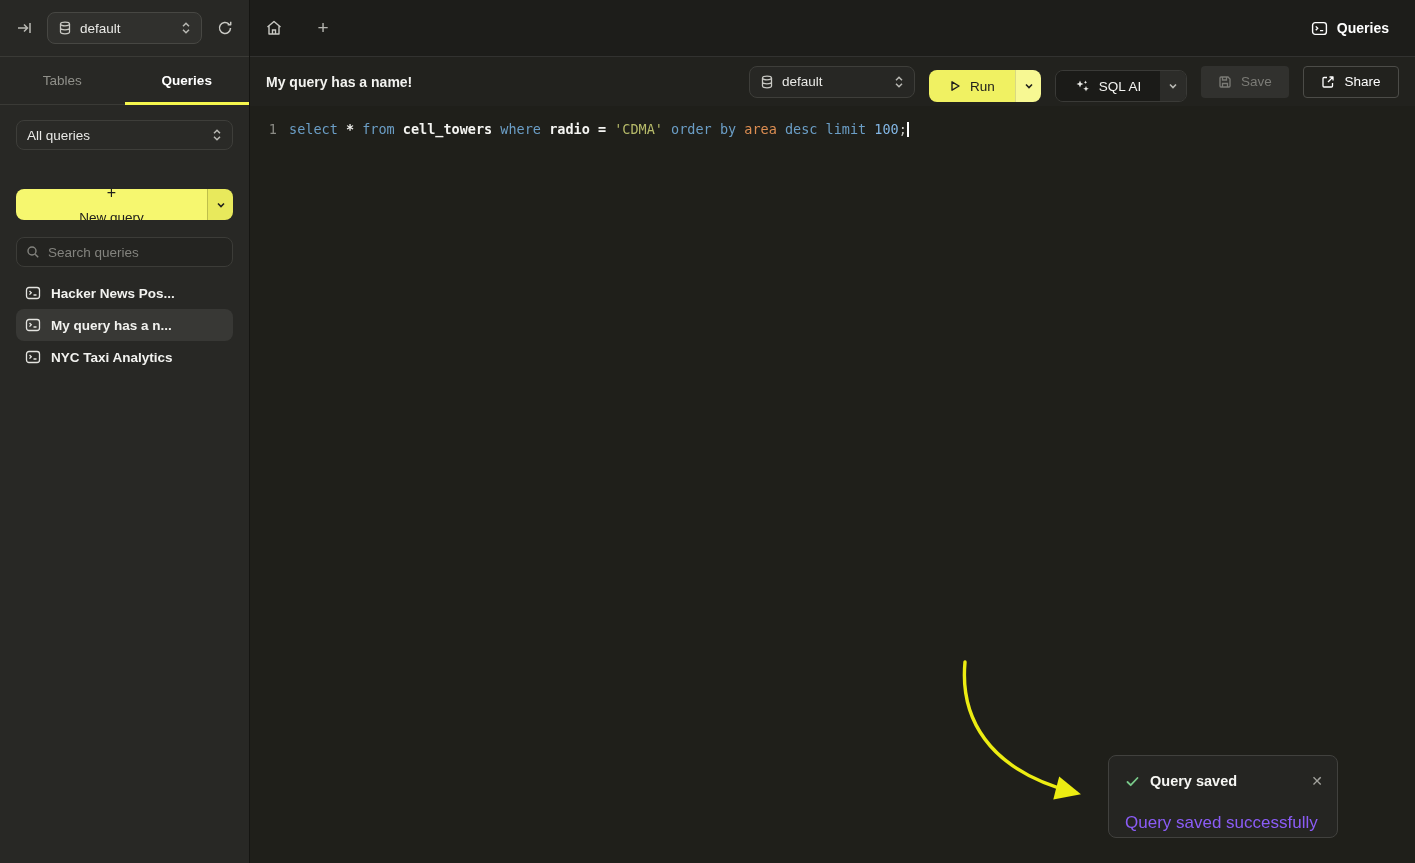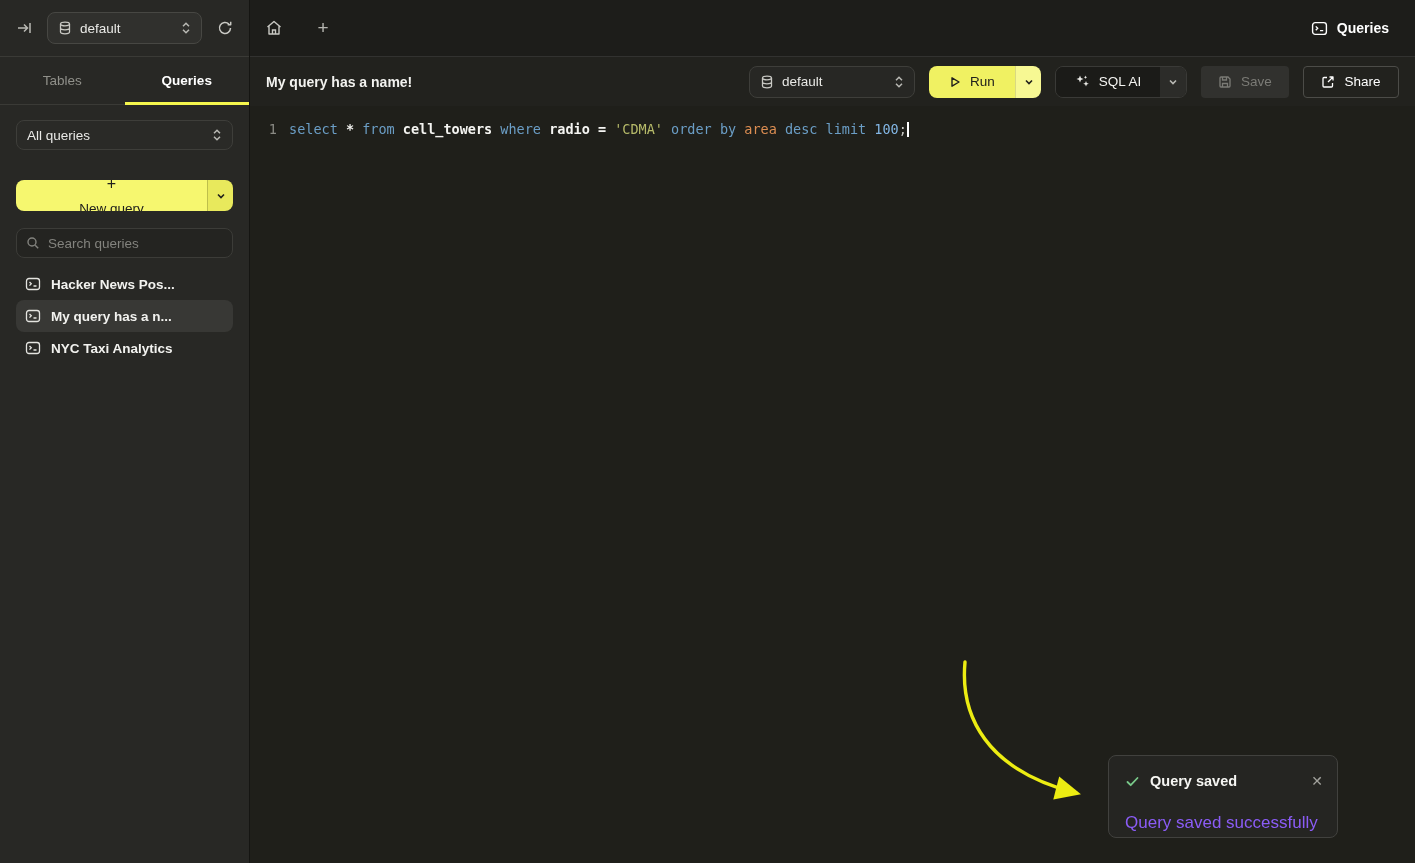--- a/index.html
+++ b/index.html
@@ -18,21 +18,21 @@
     border-radius:8px; height:32px; padding:0 10px; color:#ececе9; font-size:13.5px; cursor:pointer;
   }
   .select .grow { flex:1; }
   .sb-db-select { flex:1; color:#ececе9; }
   .sidebar-tabs { height:48px; display:flex; border-bottom:1px solid #3a3a36; position:relative; }
   .sb-tab { flex:1; display:flex; align-items:center; justify-content:center; font-size:13.5px; color:#90908a; cursor:pointer; position:relative; }
   .sb-tab.active { color:#ffffff; font-weight:700; }
   .sb-tab.active::after { content:""; position:absolute; left:0; right:0; bottom:-1px; height:3px; background:#f5f64d; }
   .sidebar-body { padding:15px 16px 0; display:flex; flex-direction:column; }
   .filter-select { height:30px; margin-bottom:30px; background:#2a2a27; border:1px solid #3e3e3a; }
-  .split-btn { display:flex; border-radius:8px; overflow:hidden; height:31px; cursor:pointer; }
+  .split-btn { display:flex; border-radius:8px; overflow:hidden; height:31px; cursor:pointer;margin-top:9px; }
   .newq { margin-bottom:17px; }
   .newq .main { flex:1; display:flex; align-items:center; justify-content:center; gap:8px; background:#f6f76f; color:#20201c; font-size:13.5px; font-weight:500; }
   .newq .seg { width:26px; display:flex; align-items:center; justify-content:center; background:#e8e95c; border-left:1px solid rgba(0,0,0,0.18); color:#20201c; }
   .search-box { height:30px; display:flex; align-items:center; gap:8px; background:#242421; border:1px solid #3c3c38; border-radius:8px; padding:0 9px; margin-bottom:10px; }
   .search-box input { background:none; border:none; outline:none; color:#e9e9e6; font-size:13.5px; width:100%; font-family:"Liberation Sans",sans-serif; }
   .search-box input::placeholder { color:#83837e; }
   .q-item { height:32px; display:flex; align-items:center; gap:10px; padding:0 9px; border-radius:8px; cursor:pointer; }
   .q-item.selected { background:#383835; }
   .q-item .lbl { font-size:13.5px; font-weight:600; color:#f2f2ef; white-space:nowrap; }
   

